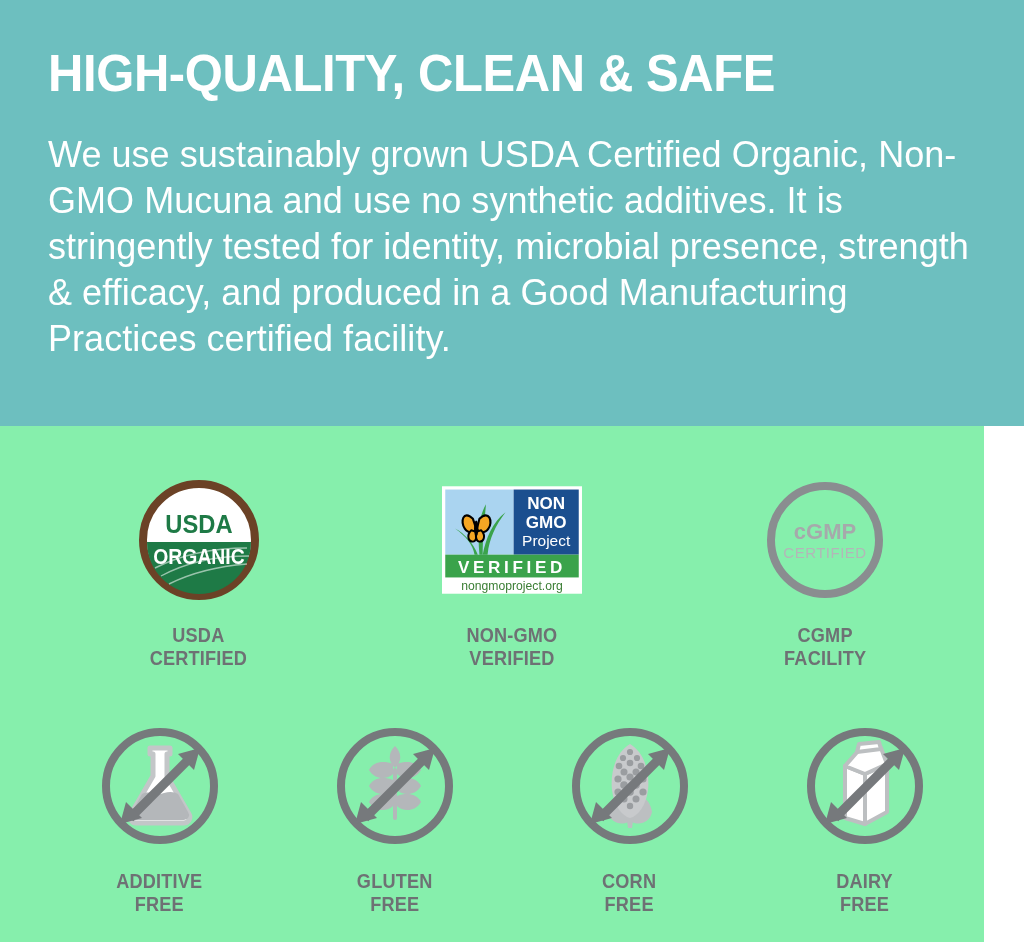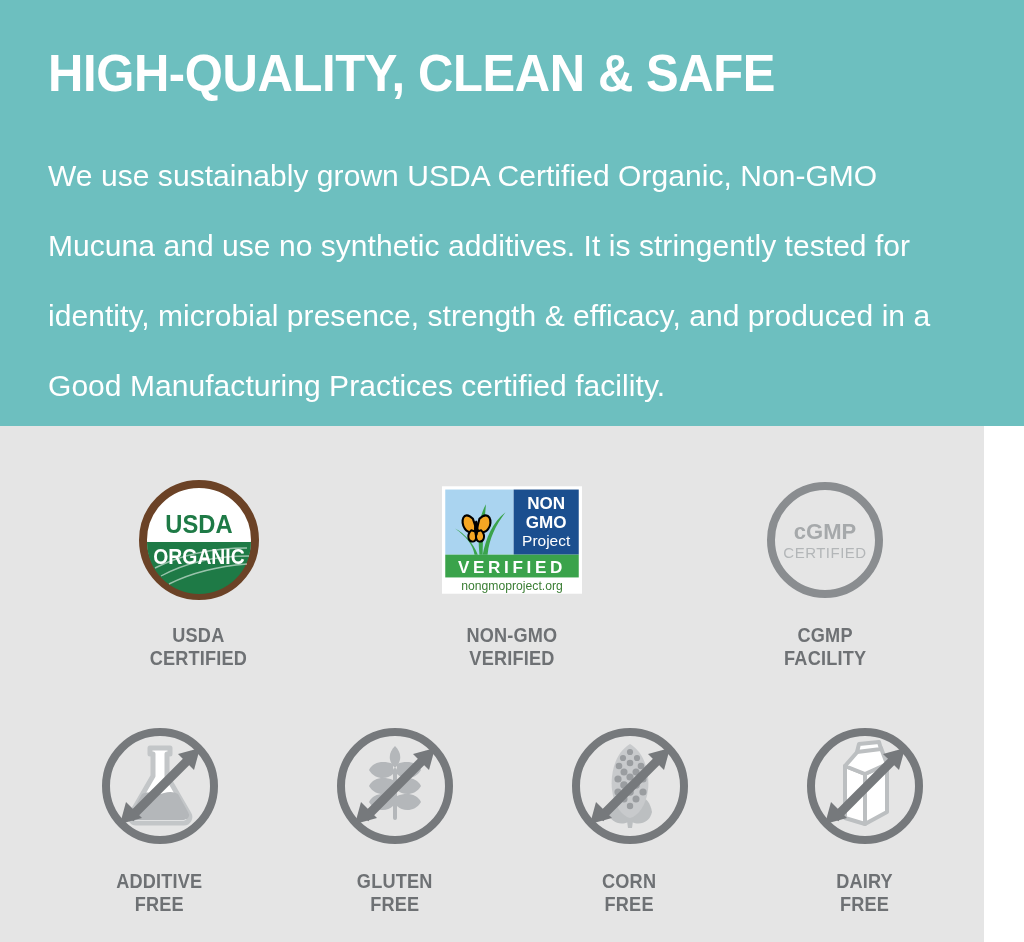--- a/index.html
+++ b/index.html
@@ -12,21 +12,21 @@
     width: 1024px;
     height: 942px;
     overflow: hidden;
     font-family: "Liberation Sans", "DejaVu Sans", sans-serif;
     -webkit-font-smoothing: antialiased;
   }
   .page {
     position: relative;
     width: 984px;
     height: 942px;
-    background: #e5e5e5;
+    background: #86efac;
   }
 
   
   .hero {
     position: absolute;
     left: 0;
     top: 0;
     width: 1024px;
     height: 426px;
     background: #6dbfbf;
@@ -39,26 +39,26 @@
     font-family: "Liberation Sans", "DejaVu Sans", sans-serif;
     font-weight: 700;
     font-size: 51px;
     line-height: 60px;
     letter-spacing: -0.4px;
     transform: scaleX(0.96);
     transform-origin: left top;
     white-space: nowrap;
   }
   .hero-body {
-    margin: 37px 0 0 0;
+    margin: 28px 0 0 0;
     color: #ffffff;
     font-family: "Liberation Sans", "DejaVu Sans", sans-serif;
     font-weight: 400;
-    font-size: 30px;
-    line-height: 70px;
+    font-size: 36px;
+    line-height: 46px;
     letter-spacing: 0.05px;
     max-width: 935px;
   }
 
   
   .badges {
     position: absolute;
     left: 0;
     top: 426px;
     width: 1024px;

